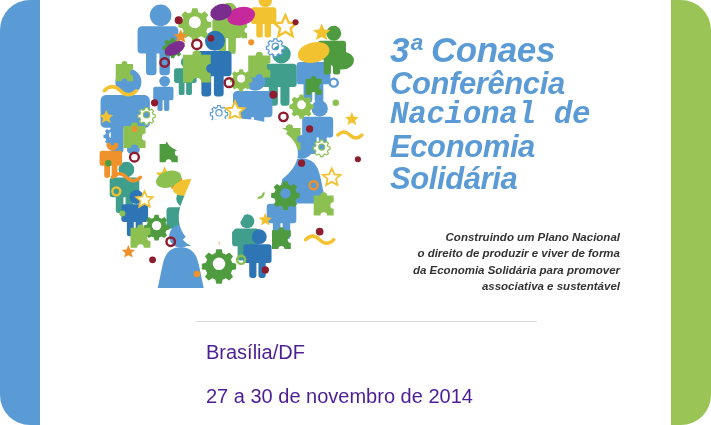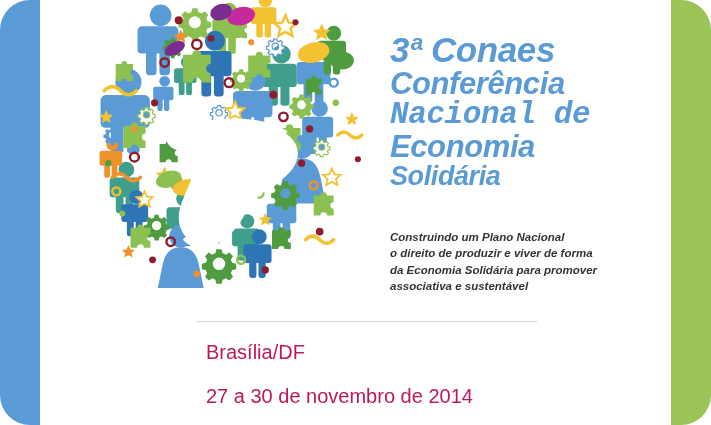--- a/index.html
+++ b/index.html
@@ -37,47 +37,48 @@
     font-weight: bold;
     color: #5b9bd5;
     line-height: 1.02;
     letter-spacing: -0.4px;
     white-space: nowrap;
   }
   #title-1 { font-size: 35px; }
   #title-2 { font-size: 31px; }
   #title-3 { font-size: 31px; font-family: Liberation Mono, monospace; }
   #title-4 { font-size: 31px; }
-  #title-5 { font-size: 27px; }
+  #title-5 { font-size: 31px; }
 
   #subtitle-block {
     position: absolute;
     left: 390px; top: 229px;
     width: 230px;
   }
   .subtitle-line {
     font-style: italic;
     font-weight: bold;
     font-size: 11.5px;
     color: #333333;
     line-height: 1.42;
     white-space: nowrap;
+    text-align: right;
   }
 
   #footer-block {
     position: absolute;
     left: 196px; top: 321px;
     width: 341px;
   }
   .divider {
     width: 341px; height: 1px;
     background: #d8d8d8;
   }
   .footer-text {
-    color: #be185d;
+    color: #4c1d95;
     font-size: 20px;
     line-height: 1;
     padding-left: 10px;
     white-space: nowrap;
   }
   #footer-location { padding-top: 20px; }
   #footer-dates { padding-top: 24px; padding-bottom: 22px; }
 </style>
 </head>
 <body>

